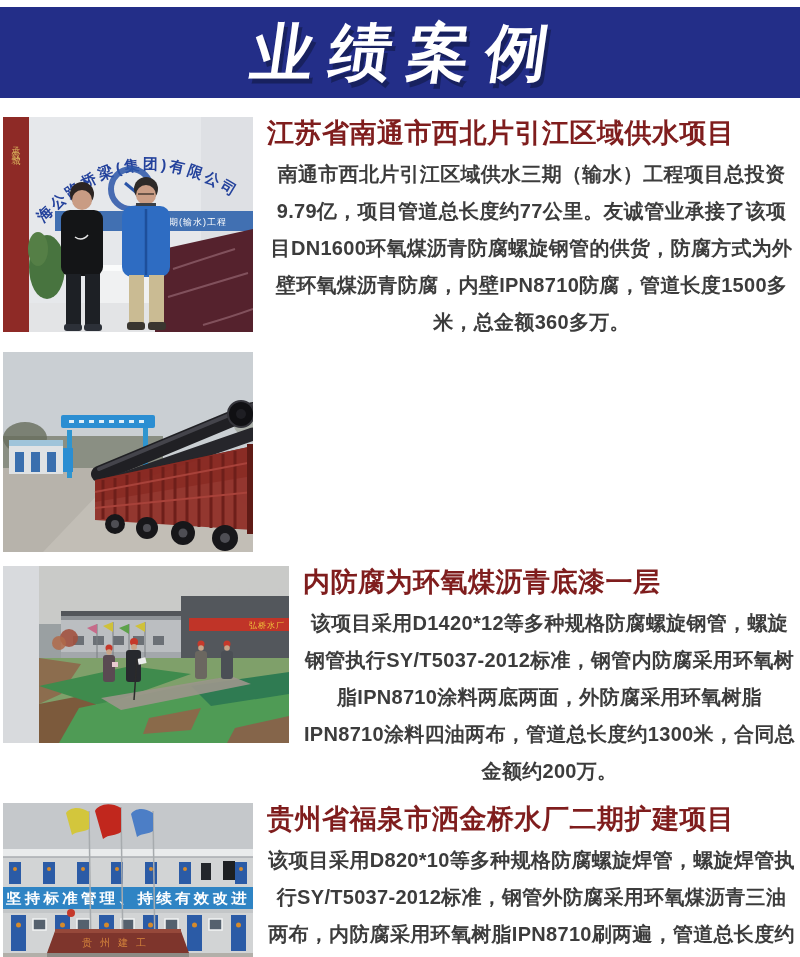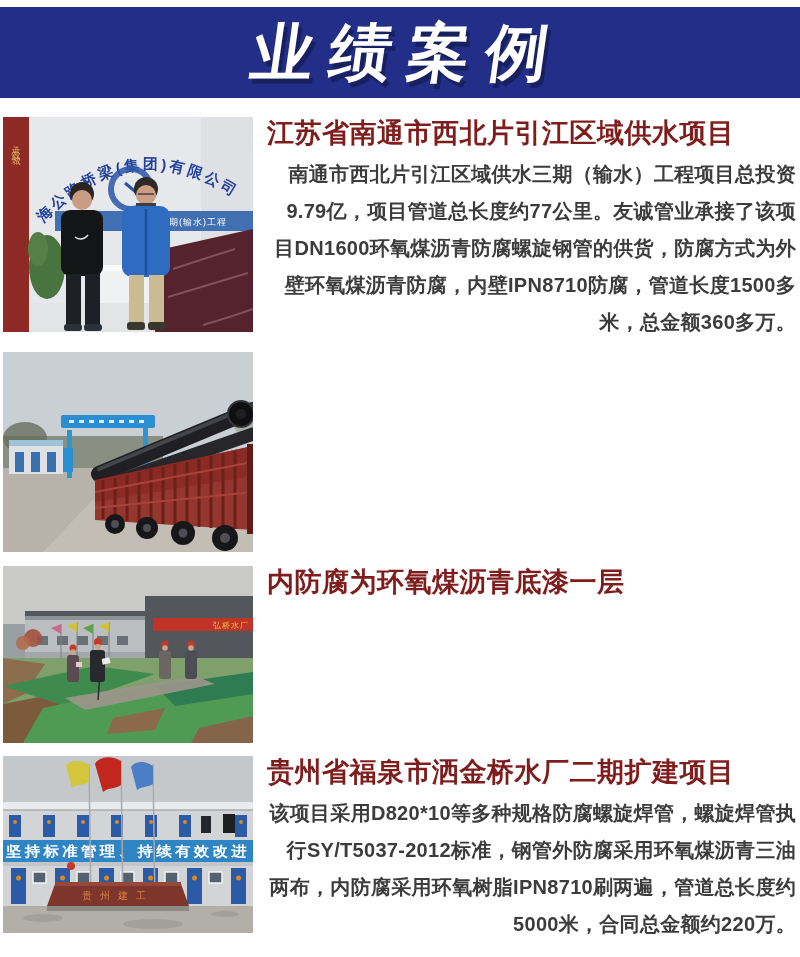--- a/index.html
+++ b/index.html
@@ -17,31 +17,31 @@
     padding-left:16px;
   }
   main{padding:19px 4px 0 3px;}
   .case{display:flex;align-items:flex-start;gap:14px;}
   .case-1{margin-bottom:11px;}
   .case-2{margin-bottom:14px;}
   .case-3{margin-bottom:13px;}
   .case-photo{flex:0 0 250px;overflow:hidden;background:#d8dadd;}
   .ph-1{height:215px;}
   .ph-2{height:200px;}
-  .ph-3{height:177px;}
+  .ph-3{height:177px;padding-left:36px;}
   .ph-4{height:177px;}
   .case-photo svg{display:block;width:250px;height:100%;}
   .case-text{flex:1;min-width:0;padding-top:1px;}
   .case-title{
     margin:0 0 7px 0;color:#7f1d1d;font-size:27px;font-weight:800;
     letter-spacing:0.5px;line-height:1.15;
   }
   .case-body{
     margin:0;color:#3c3c3c;font-size:20px;font-weight:700;
-    line-height:37px;letter-spacing:0.3px;text-align:right;
+    line-height:37px;letter-spacing:0.3px;text-align:center;
   }
 </style>
 </head>
 <body>
 
 <header class="banner">
   <div class="banner-title">业绩案例</div>
 </header>
 
 <main>
@@ -242,20 +242,21 @@
           <g>
             <circle cx="188" cy="78" r="3.5" fill="#c5392b"></circle>
             <circle cx="188" cy="82" r="2.8" fill="#c9a488"></circle>
             <rect x="182" y="85" width="12" height="28" rx="3" fill="#4b4f55"></rect>
           </g>
         </g>
       </svg>
     </figure>
     <div class="case-text">
       <h2 class="case-title">内防腐为环氧煤沥青底漆一层</h2>
+      <p class="case-body">该项目采用D1420*12等多种规格防腐螺旋钢管，螺旋钢管执行SY/T5037-2012标准，钢管内防腐采用环氧树脂IPN8710涂料两底两面，外防腐采用环氧树脂IPN8710涂料四油两布，管道总长度约1300米，合同总金额约200万。</p>
     </div>
   </section>
 
   <section class="case case-4">
     <figure class="case-photo ph-4" style="margin:0">
       <svg viewBox="0 0 250 177">
         <rect width="250" height="60" fill="#c5c8cb"></rect>
         <rect y="52" width="250" height="100" fill="#d2d4d5"></rect>
         <rect y="46" width="250" height="8" fill="#e9ebec"></rect>
         <line x1="0" y1="54" x2="250" y2="54" stroke="#a9adb0" stroke-width="1.5"></line>

